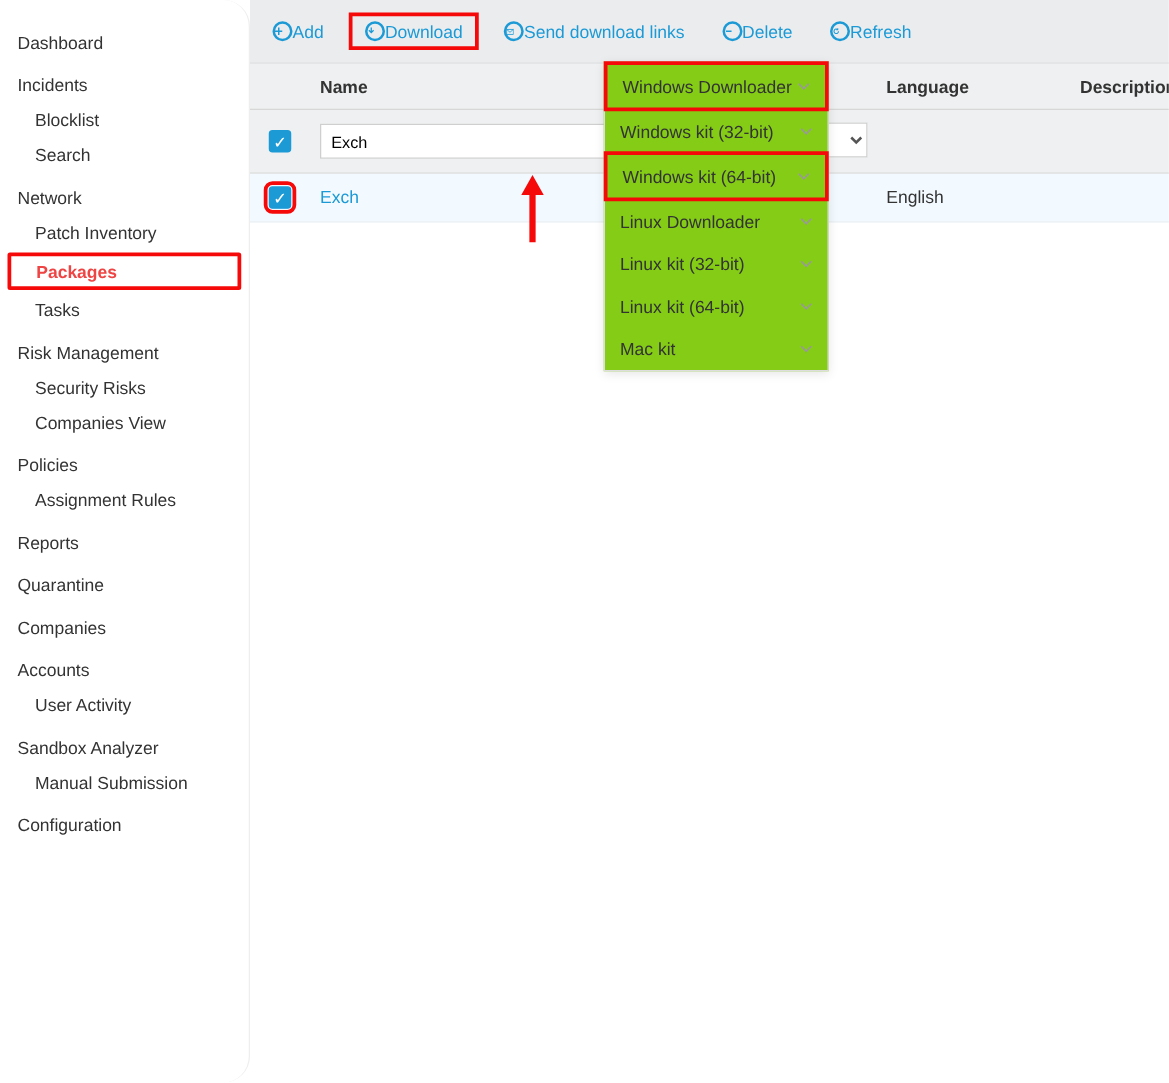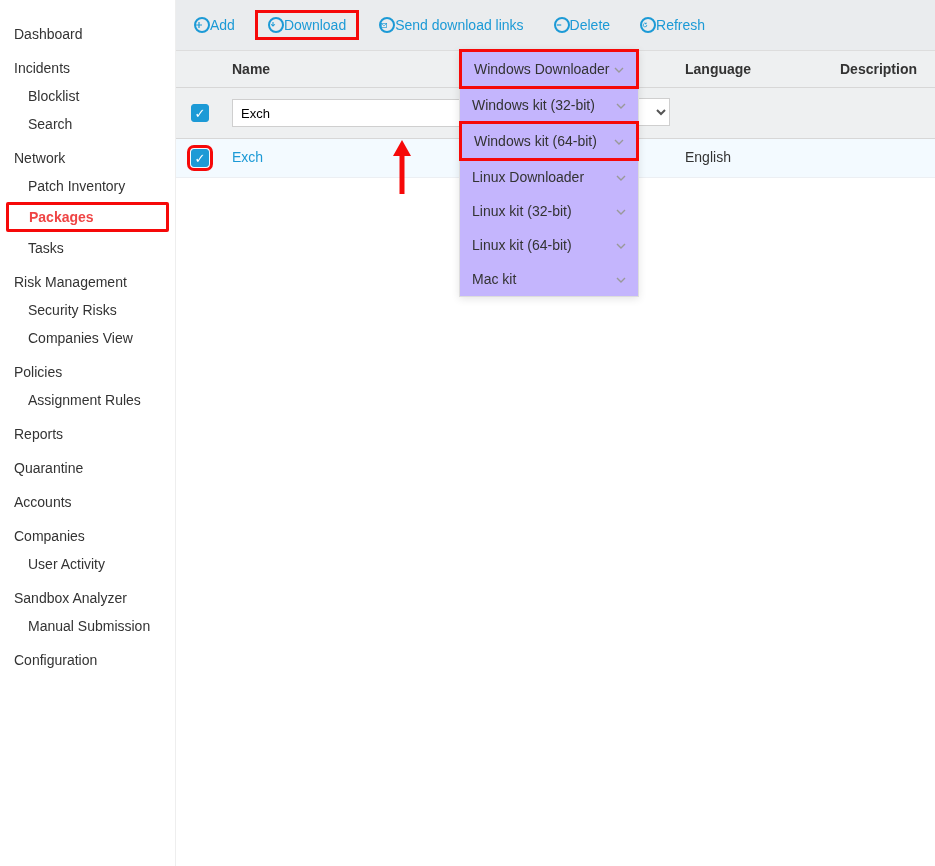--- a/index.html
+++ b/index.html
@@ -12,24 +12,25 @@
   }
   .app {
     display: flex;
     width: 935px;
     height: 866px;
     overflow: hidden;
     position: relative;
   }
   
   .sidebar {
-    width: 176px;
+    width: 200px;
     flex-shrink: 0;
     padding-top: 14px;
     border-right: 1px solid #eee;
+    border-radius: 21px;
   }
   .nav-section {
     padding: 12px 10px 6px 14px;
     font-size: 14px;
     color: #333;
     cursor: pointer;
   }
   .nav-child {
     padding: 6px 10px 6px 28px;
     font-size: 14px;
@@ -169,21 +170,21 @@
     border-bottom: 1px solid #eceff3;
     background: #f3faff;
   }
   .td-name a { color: #1C9AD6; text-decoration: none; cursor: pointer;}
   
   .dropdown {
     position: absolute;
     top: 49px;
     left: 283px;
     width: 180px;
-    background: #c4b5fd;
+    background: #84cc16;
     border: 1px solid #ddd;
     box-shadow: 0 2px 8px rgba(0,0,0,0.1);
     z-index: 50;
   }
   .dd-item {
     display: flex;
     align-items: center;
     justify-content: space-between;
     padding: 9px 12px;
     font-size: 14px;
@@ -220,22 +221,22 @@
       <div class="nav-child">Patch Inventory</div>
       <div class="nav-child active highlight-red">Packages</div>
       <div class="nav-child">Tasks</div>
       <div class="nav-section">Risk Management</div>
       <div class="nav-child">Security Risks</div>
       <div class="nav-child">Companies View</div>
       <div class="nav-section">Policies</div>
       <div class="nav-child">Assignment Rules</div>
       <div class="nav-section">Reports</div>
       <div class="nav-section">Quarantine</div>
+      <div class="nav-section">Companies</div>
       <div class="nav-section">Accounts</div>
-      <div class="nav-section">Companies</div>
       <div class="nav-child">User Activity</div>
       <div class="nav-section">Sandbox Analyzer</div>
       <div class="nav-child">Manual Submission</div>
       <div class="nav-section">Configuration</div>
     </nav>
 
   <div class="main">
 
     <div class="toolbar">
       <div class="tbtn">

